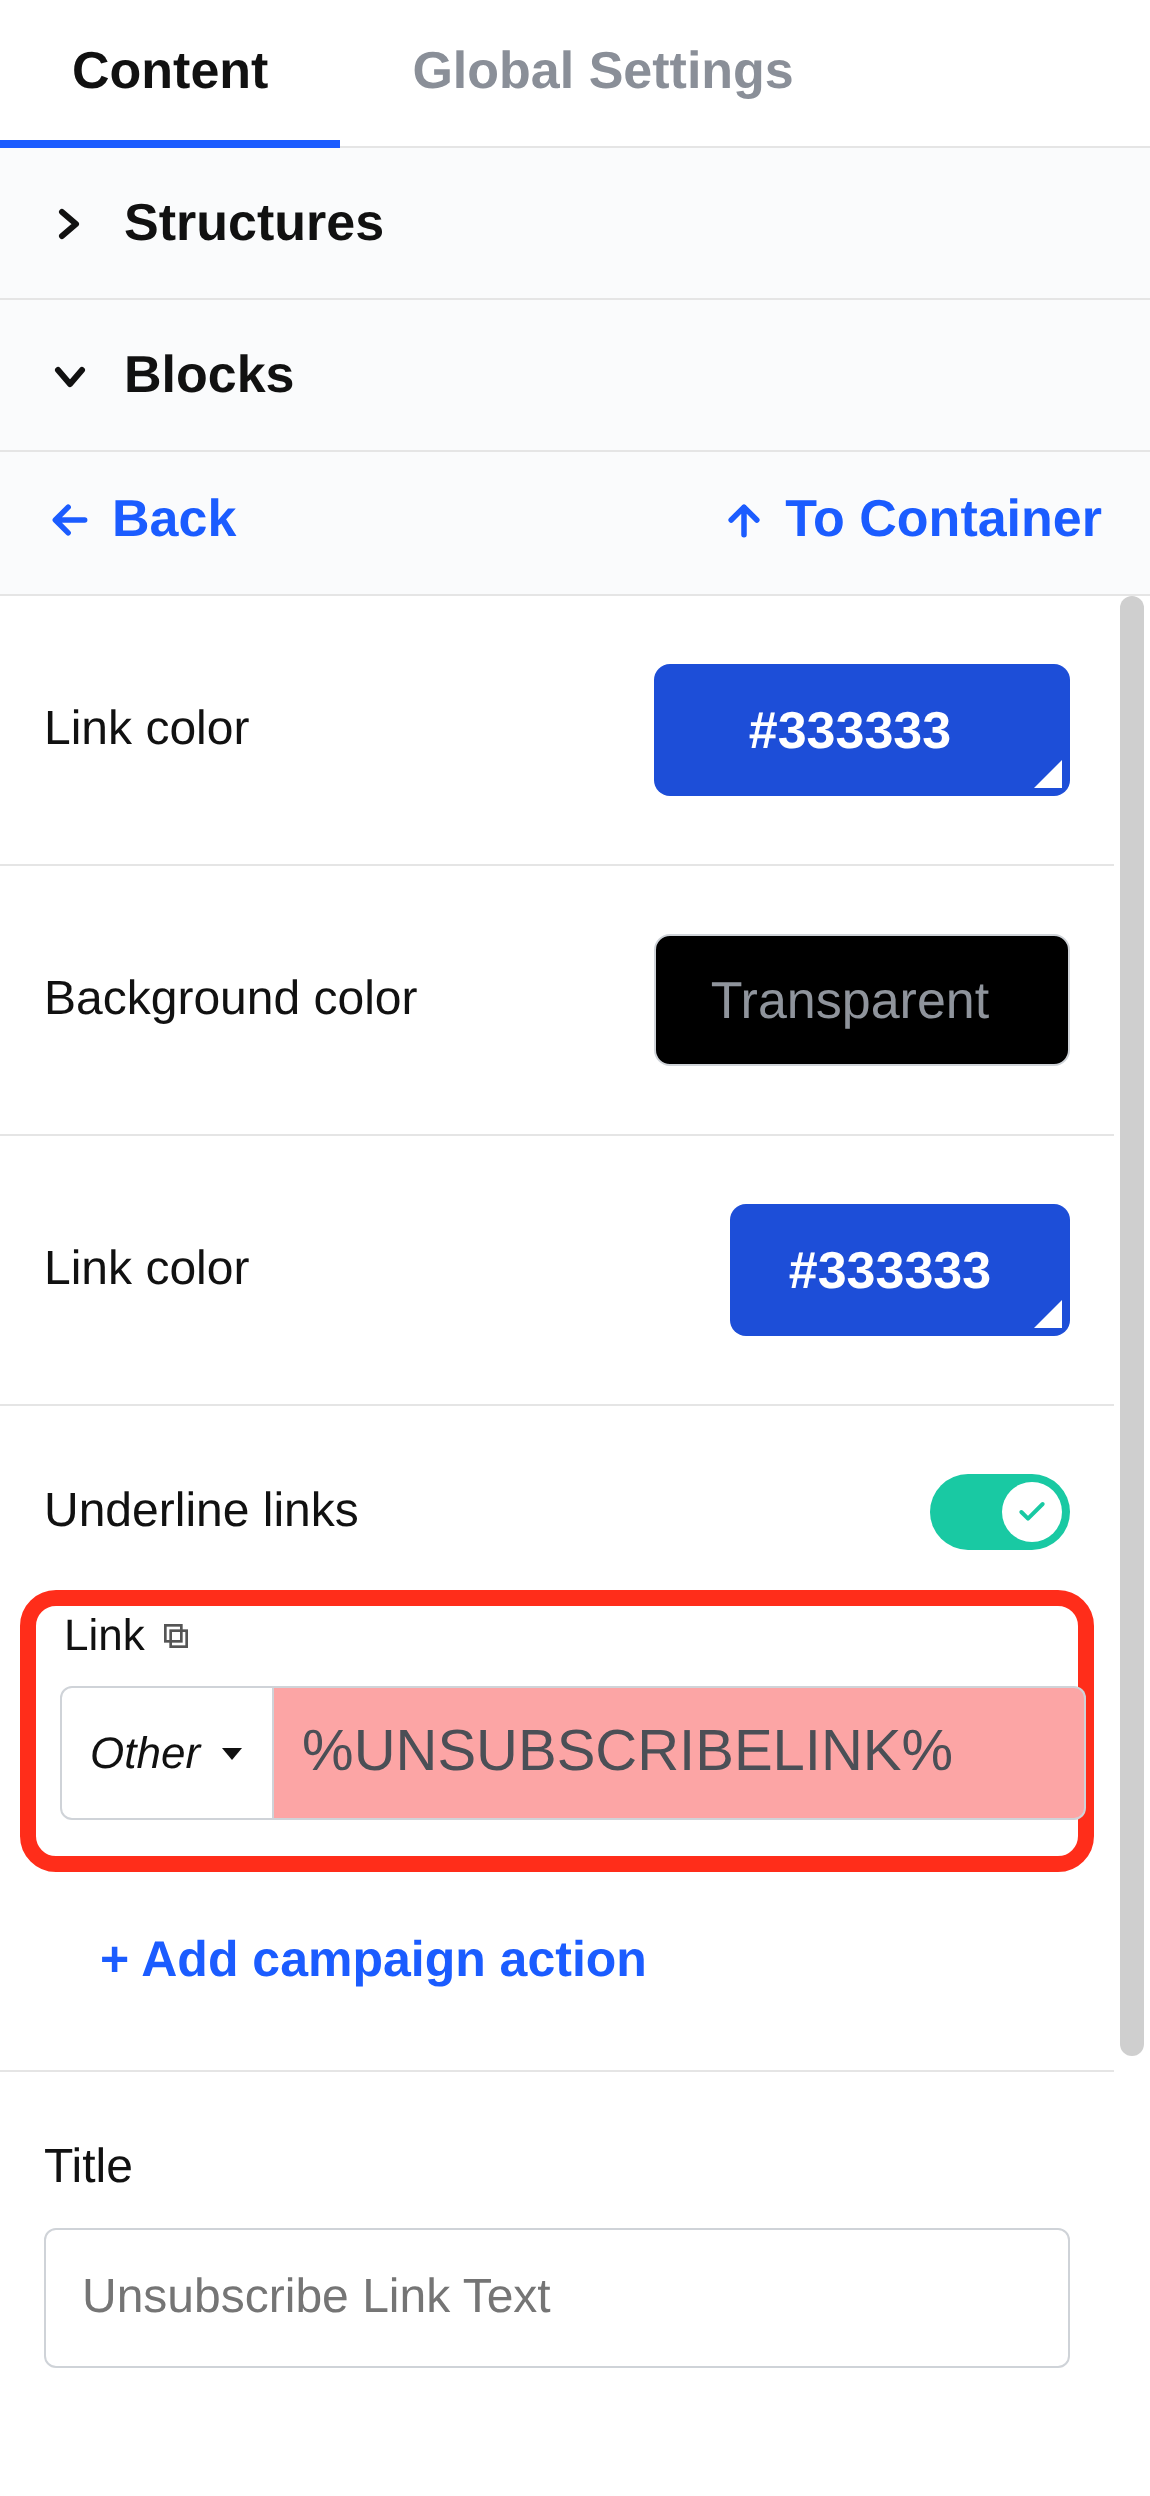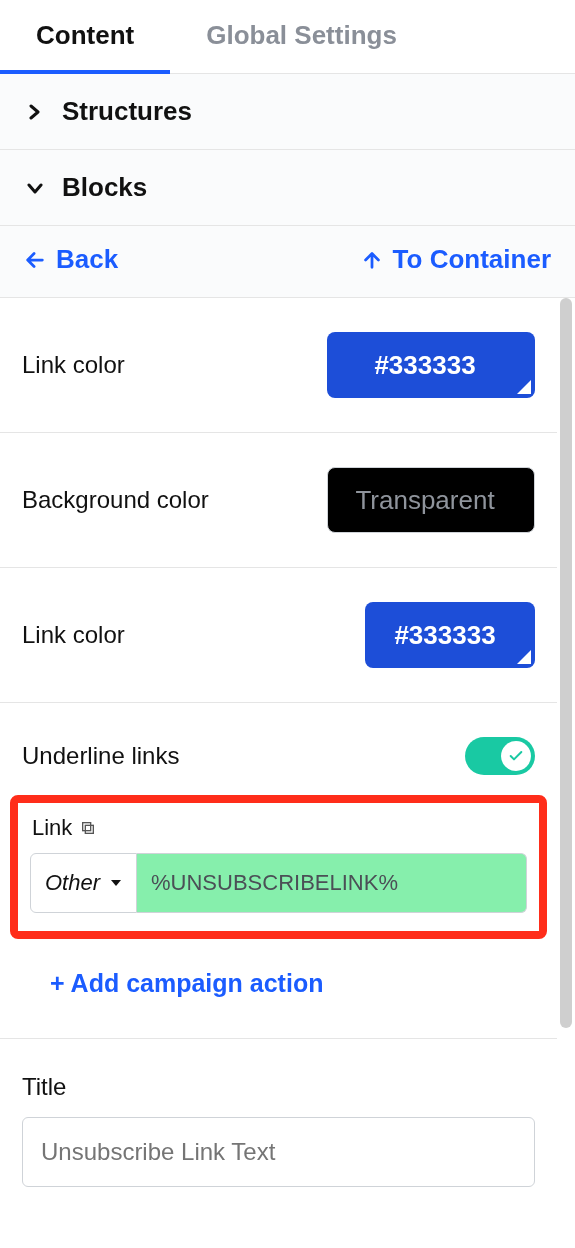--- a/index.html
+++ b/index.html
@@ -35,25 +35,25 @@
   .swatch .corner { position:absolute; right:4px; bottom:4px; width:0; height:0; border-left:14px solid transparent; border-bottom:14px solid #fff; }
   .swatch.transparent { background:#000000; color:#8f949c; border:1px solid #cfd3d8; font-weight:500; }
   .swatch.small { min-width:170px; padding:0 22px 0 12px; }
 
   
   .toggle { width:70px; height:38px; border-radius:20px; background:#19c9a3; position:relative; cursor:pointer; }
   .toggle .knob { position:absolute; right:4px; top:4px; width:30px; height:30px; border-radius:50%; background:#fff; display:flex; align-items:center; justify-content:center; color:#19c9a3; }
 
   
   .prop.underline { border-bottom:none; padding-bottom:14px; }
-  .link-highlight { margin:6px 10px 18px 10px; border:8px solid #ff2d1a; border-radius:8px; padding:12px 12px 18px 12px; }
+  .link-highlight { margin:6px 10px 18px 10px; border:8px solid #ff2d1a; border-radius:18px; padding:2px 12px 18px 12px; }
   .link-label { font-size:22px; display:flex; align-items:center; gap:8px; margin-bottom:12px; margin-left:2px; }
   .link-inputs { display:flex; width:100%; }
   .select { border:1px solid #cfd3d8; border-radius:6px 0 0 6px; padding:16px 14px; font-size:22px; display:flex; align-items:center; gap:10px; background:#fff; cursor:pointer; white-space:nowrap;font-style:italic; }
-  .textinput { flex:1; border:1px solid #cfd3d8; border-left:none; border-radius:0 6px 6px 0; padding:16px 14px; font-size:22px; color:#4b4f56; background:#86efac; }
+  .textinput { flex:1; border:1px solid #cfd3d8; border-left:none; border-radius:0 6px 6px 0; padding:16px 14px; font-size:29px; color:#4b4f56; background:#fca5a5; }
 
   
   .addaction { padding:12px 22px 40px 50px; border-bottom:1px solid #e5e5e5; }
   .addaction .link { color:#1b5cff; font-size:25px; font-weight:700; cursor:pointer; }
 
   
   .title-section { padding:34px 22px 0 22px; }
   .title-section .tlabel { font-size:24px; margin-bottom:16px; }
   .title-input { width:100%; border:1px solid #cfd3d8; border-radius:6px; padding:20px 18px; font-size:24px; color:#8f949c; background:#fff; }
 

